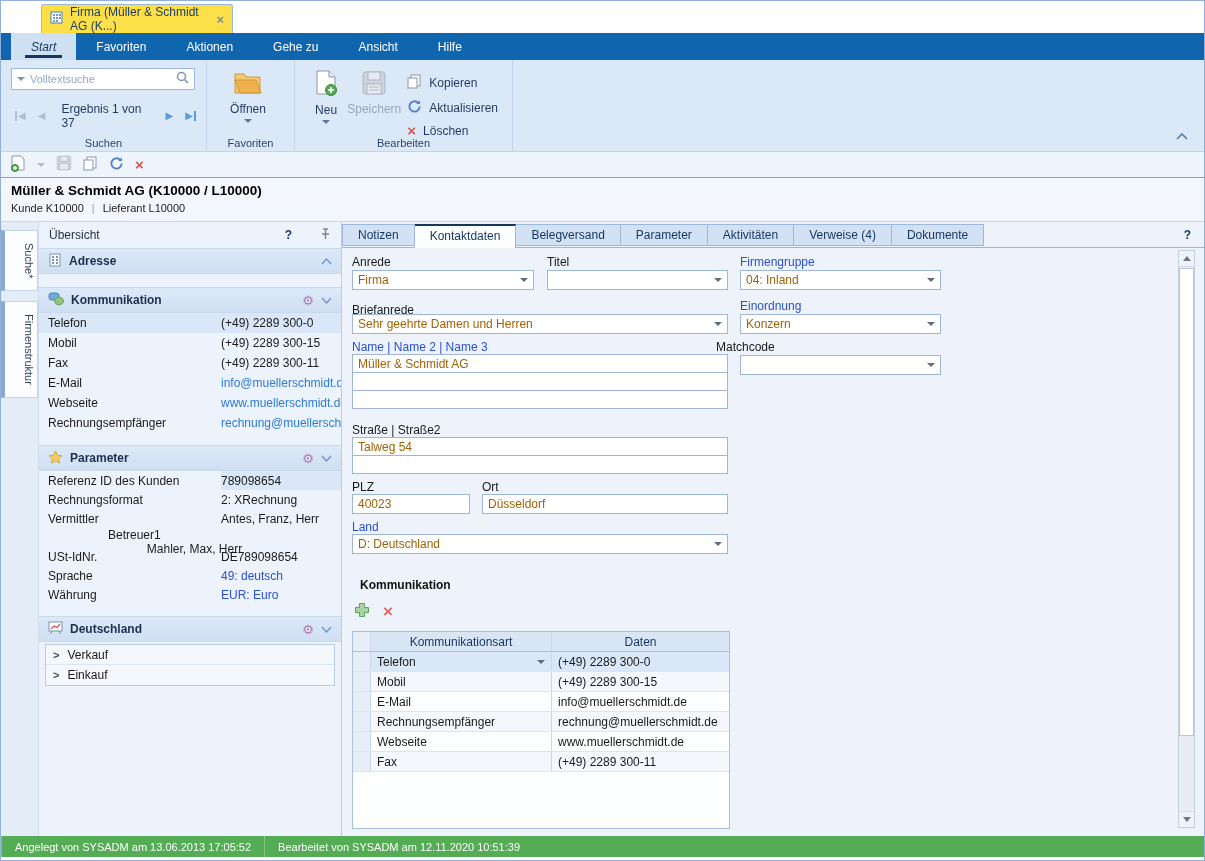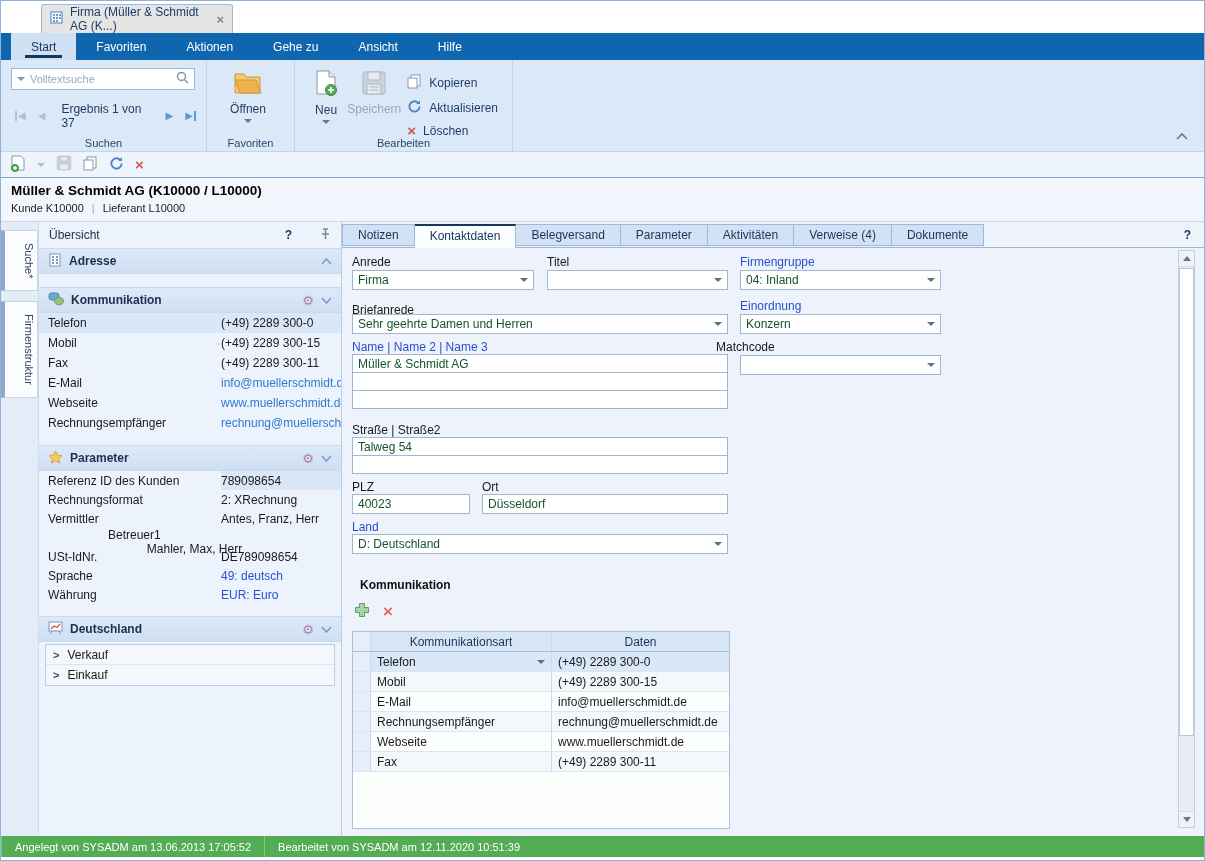--- a/index.html
+++ b/index.html
@@ -6,30 +6,30 @@
   body { background:#fff; }
   .win {
     width:1205px; height:861px; position:relative; background:#fff;
     border:1px solid #8fb0d8; font:12px "Liberation Sans", sans-serif; color:#1a1a1a;
     overflow:hidden;
   }
   
   .doctab-bar { height:32px; background:#fff; position:relative; }
   .doctab {
     position:absolute; left:40px; top:3px; height:29px; width:192px;
-    background:#e5e5e5; border:1px solid #9db8d9; border-bottom:none;
+    background:#fde047; border:1px solid #9db8d9; border-bottom:none;
     border-radius:3px 3px 0 0; display:flex; align-items:center; gap:7px;
     padding:0 8px; color:#1b3e66;
   }
   .doctab .close { margin-left:auto; color:#7a8a9c; font-size:13px; font-weight:bold; cursor:default; }
   .close::before { content:"×"; }
   
   .menubar { height:27px; background:#1066ae; display:flex; padding-left:10px; }
   .menu-item { color:#fff; padding:0 20px; display:flex; align-items:center; position:relative; }
-  .menu-item.active { background:#cfe0f3; color:#16365c; }
+  .menu-item.active { background:#cfe0f3; color:#16365c;font-style:italic; }
   .menu-item.active::after { content:""; position:absolute; left:14px; right:14px; bottom:2px; height:3px; background:#16365c; }
   
   .ribbon { height:92px; background:#dbe8f7; border-bottom:1px solid #c3d4e9; display:flex; position:relative; }
   .rgroup { position:relative; border-right:1px solid #c3d4e9; padding:8px 10px 18px; }
   .rgroup-label { position:absolute; bottom:2px; left:0; right:0; text-align:center; font-size:11px; color:#29476b; }
   .searchbox { width:184px; height:22px; background:#fff; border:1px solid #a0b8d8; display:flex; align-items:center; gap:5px; padding:0 5px; }
   .searchbox input { border:none; outline:none; flex:1; font:11px "Liberation Sans",sans-serif; color:#333; min-width:0; background:transparent; }
   .searchbox input::placeholder { color:#93a9c7; }
   .combo-arrow { width:0; height:0; border-left:4px solid transparent; border-right:4px solid transparent; border-top:4px solid #7d94b5; }
   .navrow { margin-top:12px; display:flex; align-items:center; gap:12px; color:#1f3a5f; padding-left:4px; }
@@ -85,21 +85,21 @@
   
   .main { flex:1; background:#edf2fb; position:relative; }
   .tabs { position:absolute; top:2px; left:0; display:flex; z-index:2; }
   .tab { height:22px; line-height:21px; padding:0 15px; background:#d2e1f3; border:1px solid #9db8d9; border-left:none; color:#16365c; }
   .tab:first-child { border-left:1px solid #9db8d9; }
   .tab.active { background:#fbfdff; border-top:2px solid #16365c; height:24px; border-bottom:none; }
   .tabline { position:absolute; top:25px; left:0; right:0; height:1px; background:#9db8d9; z-index:1; }
   .main-help { position:absolute; right:13px; top:6px; }
   .lbl { position:absolute; font-size:12px; color:#1a1a1a; white-space:nowrap; }
   .lbl.blue { color:#2850cf; }
-  .field { position:absolute; height:20px; border:1px solid #9fb6d6; background:#fff; font:12px "Liberation Sans",sans-serif; color:#14532d; padding:0 5px; display:flex; align-items:center; }
+  .field { position:absolute; height:20px; border:1px solid #9fb6d6; background:#fff; font:12px "Liberation Sans",sans-serif; color:#a16207; padding:0 5px; display:flex; align-items:center; }
   input.field { outline:none; }
   .combo .arr { margin-left:auto; width:0; height:0; border-left:4px solid transparent; border-right:4px solid transparent; border-top:4px solid #5f6e82; }
   .h2k { position:absolute; font-weight:bold; color:#111; font-size:12px; }
   .tbl-tools { position:absolute; display:flex; gap:13px; align-items:center; }
   .ico-xbig { color:#dd6a60; font-weight:bold; font-size:17px; line-height:14px; }
   .ico-xbig::before { content:"×"; }
   .ktable-wrap { position:absolute; left:10px; top:409px; width:378px; bottom:7px; background:#fdfefe; border:1px solid #a9c0de; }
   .krow { display:flex; height:20px; border-bottom:1px solid #dce6f2; }
   .krow.header { background:#d8e5f5; border-bottom:1px solid #a9c0de; color:#16365c; }
   .kcell { padding:0 6px; display:flex; align-items:center; border-right:1px solid #c9d8ea; overflow:hidden; white-space:nowrap; }

